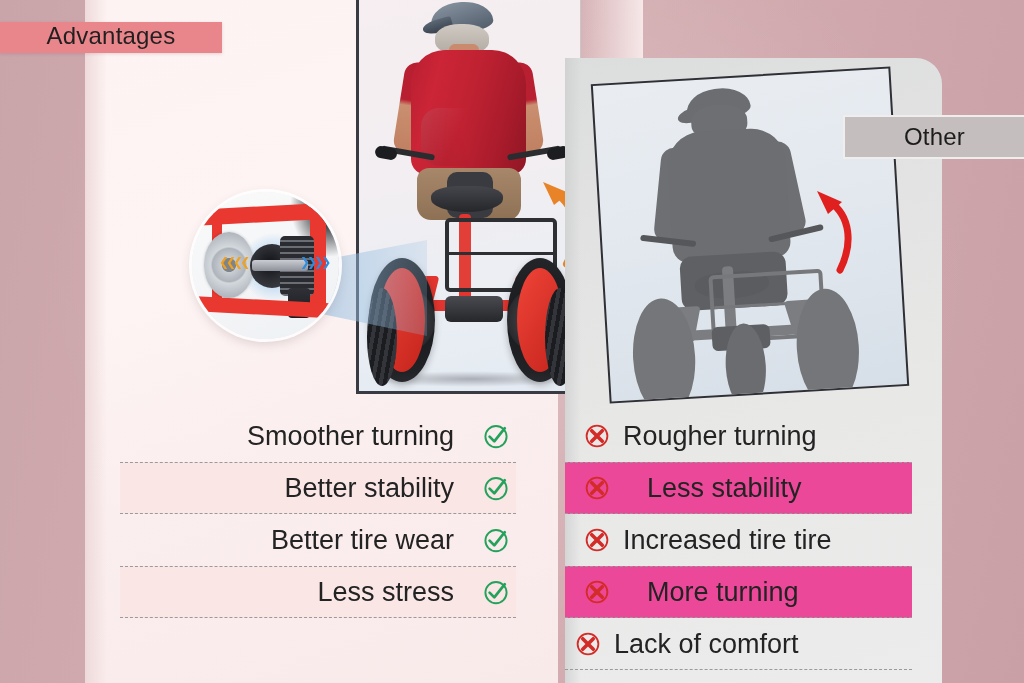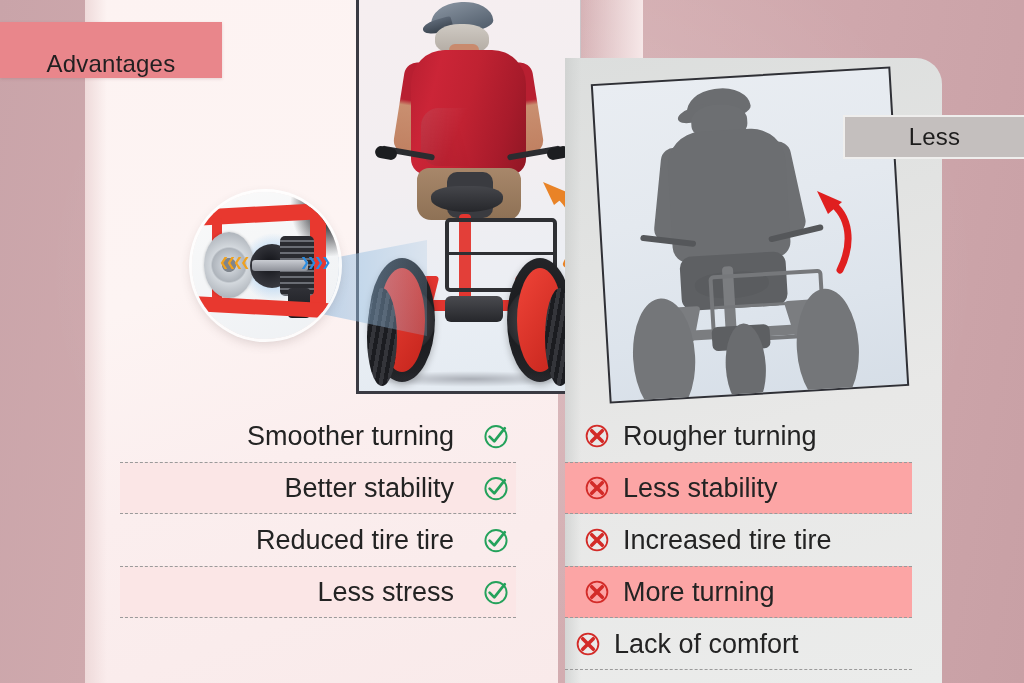--- a/index.html
+++ b/index.html
@@ -35,22 +35,22 @@
     background:linear-gradient(165deg,#dcdedd 0%,#e2e3e2 30%,#e8e8e7 58%,#ebeceb 100%);
     border-top-right-radius:26px;
   }
   #right-card:before{
     content:"";position:absolute;left:0;top:0;width:16px;height:100%;
     background:linear-gradient(90deg,rgba(205,207,206,.75),rgba(225,226,225,0));
   }
 
   
   #advantages-banner{
-    position:absolute;left:0;top:22px;width:222px;height:56px;
-    background:#e9868b;display:flex;align-items:flex-end;justify-content:center;
+    position:absolute;left:0;top:22px;width:222px;height:31px;
+    background:#e9868b;display:flex;align-items:flex-start;justify-content:center;
     box-shadow:0 1px 3px rgba(120,60,65,.18);
   }
   #advantages-banner span{
     font-size:24px;color:#211f20;letter-spacing:.2px;
   }
   #other-banner{
     position:absolute;left:843px;top:115px;width:181px;height:44px;
     background:#c4bfbe;display:flex;align-items:center;justify-content:center;
     border:2px solid #efeeed;border-right:none;
     box-sizing:border-box;
@@ -283,21 +283,21 @@
   #rows-left{position:absolute;left:120px;top:410px;width:396px;}
   #rows-right{position:absolute;left:565px;top:410px;width:347px;}
   .row{
     height:52px;display:flex;align-items:center;box-sizing:border-box;
     border-top:1px dashed transparent;border-bottom:1px dashed transparent;
   }
   #rows-left .row{justify-content:flex-end;padding-right:6px;}
   #rows-right .row{justify-content:flex-start;padding-left:18px;}
   .row.shaded{border-top-color:#9a9a9a;border-bottom-color:#9a9a9a;}
   #rows-left .row.shaded{background:#fbe6e6;}
-  #rows-right .row.shaded{background:#fca5a5;}
+  #rows-right .row.shaded{background:#ec4899;gap:24px;}
   #rows-left .row.last{border-bottom-color:#9a9a9a;}
   #rows-right .row.last{border-bottom-color:#9a9a9a;padding-left:9px;}
   .row-label{
     font-size:27px;color:#232323;white-space:nowrap;line-height:1;
   }
   #rows-left .row-label{margin-right:28px;}
   #rows-right .row-label{margin-left:12px;text-align:center;}
   .mark{width:28px;height:28px;flex:0 0 28px;}
 
   
@@ -393,40 +393,40 @@
 
 <svg class="arrow-svg" id="arrow-right" width="56" height="88" viewBox="0 0 56 88">
   <path d="M17 15 C39 30, 41 58, 28 84" stroke="#e01f1f" stroke-width="7" fill="none" stroke-linecap="round"></path>
   <path d="M5 5 L30 16 L16 28 Z" fill="#e01f1f"></path>
 </svg>
 
 <div id="advantages-banner">
   <span>Advantages</span>
 </div>
 <div id="other-banner">
-  <span>Less</span>
+  <span>Other</span>
 </div>
 
 <div id="rows-left">
     <div class="row">
       <span class="row-label">Smoother turning</span>
       <svg class="mark" viewBox="0 0 28 28">
         <circle cx="14" cy="14.6" r="10.6" fill="none" stroke="#24a25b" stroke-width="1.9"></circle>
         <path d="M7.6 14.6 L12.3 19.4 L22.8 6.2" fill="none" stroke="#24a25b" stroke-width="2.7" stroke-linecap="round" stroke-linejoin="round"></path>
       </svg>
     </div>
     <div class="row shaded">
       <span class="row-label">Better stability</span>
       <svg class="mark" viewBox="0 0 28 28">
         <circle cx="14" cy="14.6" r="10.6" fill="none" stroke="#24a25b" stroke-width="1.9"></circle>
         <path d="M7.6 14.6 L12.3 19.4 L22.8 6.2" fill="none" stroke="#24a25b" stroke-width="2.7" stroke-linecap="round" stroke-linejoin="round"></path>
       </svg>
     </div>
     <div class="row">
-      <span class="row-label">Reduced tire tire</span>
+      <span class="row-label">Better tire wear</span>
       <svg class="mark" viewBox="0 0 28 28">
         <circle cx="14" cy="14.6" r="10.6" fill="none" stroke="#24a25b" stroke-width="1.9"></circle>
         <path d="M7.6 14.6 L12.3 19.4 L22.8 6.2" fill="none" stroke="#24a25b" stroke-width="2.7" stroke-linecap="round" stroke-linejoin="round"></path>
       </svg>
     </div>
     <div class="row shaded">
       <span class="row-label">Less stress</span>
       <svg class="mark" viewBox="0 0 28 28">
         <circle cx="14" cy="14.6" r="10.6" fill="none" stroke="#24a25b" stroke-width="1.9"></circle>
         <path d="M7.6 14.6 L12.3 19.4 L22.8 6.2" fill="none" stroke="#24a25b" stroke-width="2.7" stroke-linecap="round" stroke-linejoin="round"></path>

